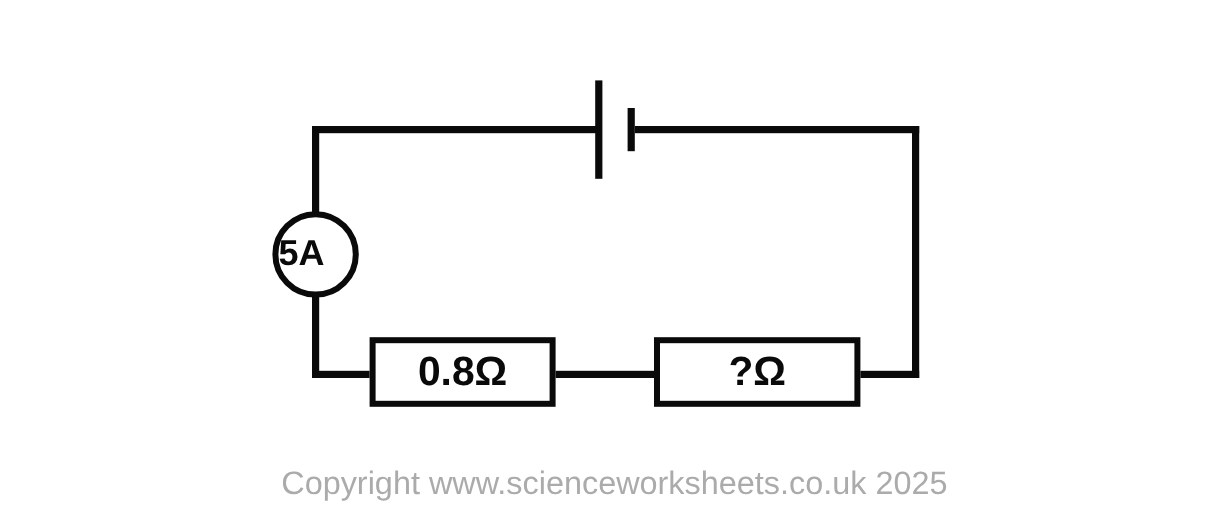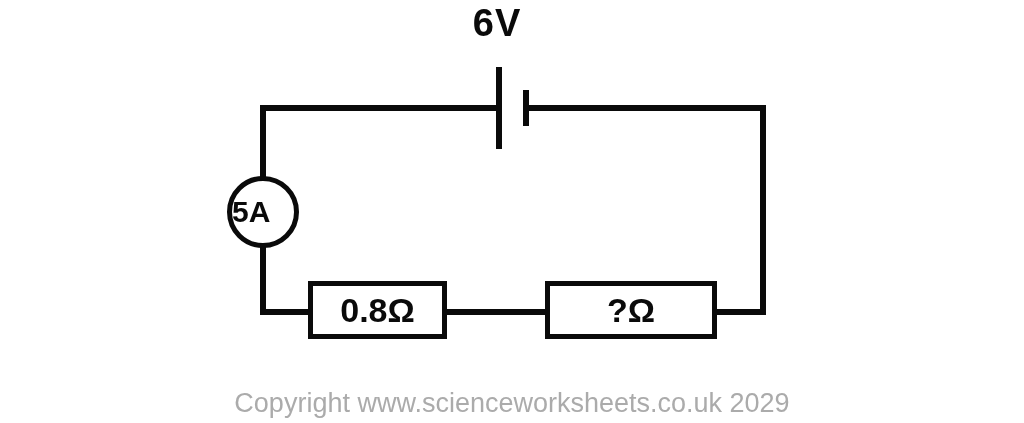--- a/index.html
+++ b/index.html
@@ -72,21 +72,21 @@
     z-index: 2;
     display: flex;
     align-items: center;
     justify-content: center;
   }
   .resistor .label {
     font-size: 34px;
     font-weight: bold;
     color: var(--line);
   }
-  .resistor-1 { left: 308px; width: 139px; }
+  .resistor-1 { left: 308px; width: 155px; }
   .resistor-2 { left: 545px; width: 172px; }
   
   .copyright {
     position: absolute;
     left: 0;
     top: 388px;
     width: 1024px;
     text-align: center;
     font-size: 27px;
     font-weight: normal;
@@ -105,29 +105,28 @@
 
   <div class="wire" style="left:260px; top:105px; width:6px; height:210px;"></div>
 
   <div class="wire" style="left:760px; top:105px; width:6px; height:210px;"></div>
 
   <div class="wire" style="left:260px; top:309px; width:506px; height:6px;"></div>
 
   <div class="plate" style="left:496px; top:67px; width:6px; height:82px;"></div>
   <div class="plate" style="left:523px; top:90px; width:6px; height:36px;"></div>
 
-  <div class="battery-label">6V</div>
 
   <div class="ammeter">
     <span class="label">5A</span>
   </div>
 
   <div class="resistor resistor-1">
     <span class="label">0.8Ω</span>
   </div>
 
   <div class="resistor resistor-2">
     <span class="label">?Ω</span>
   </div>
 
-  <div class="copyright">Copyright www.scienceworksheets.co.uk 2029</div>
+  <div class="copyright">Copyright www.scienceworksheets.co.uk 2025</div>
 
 </div>
 
 </body></html>

